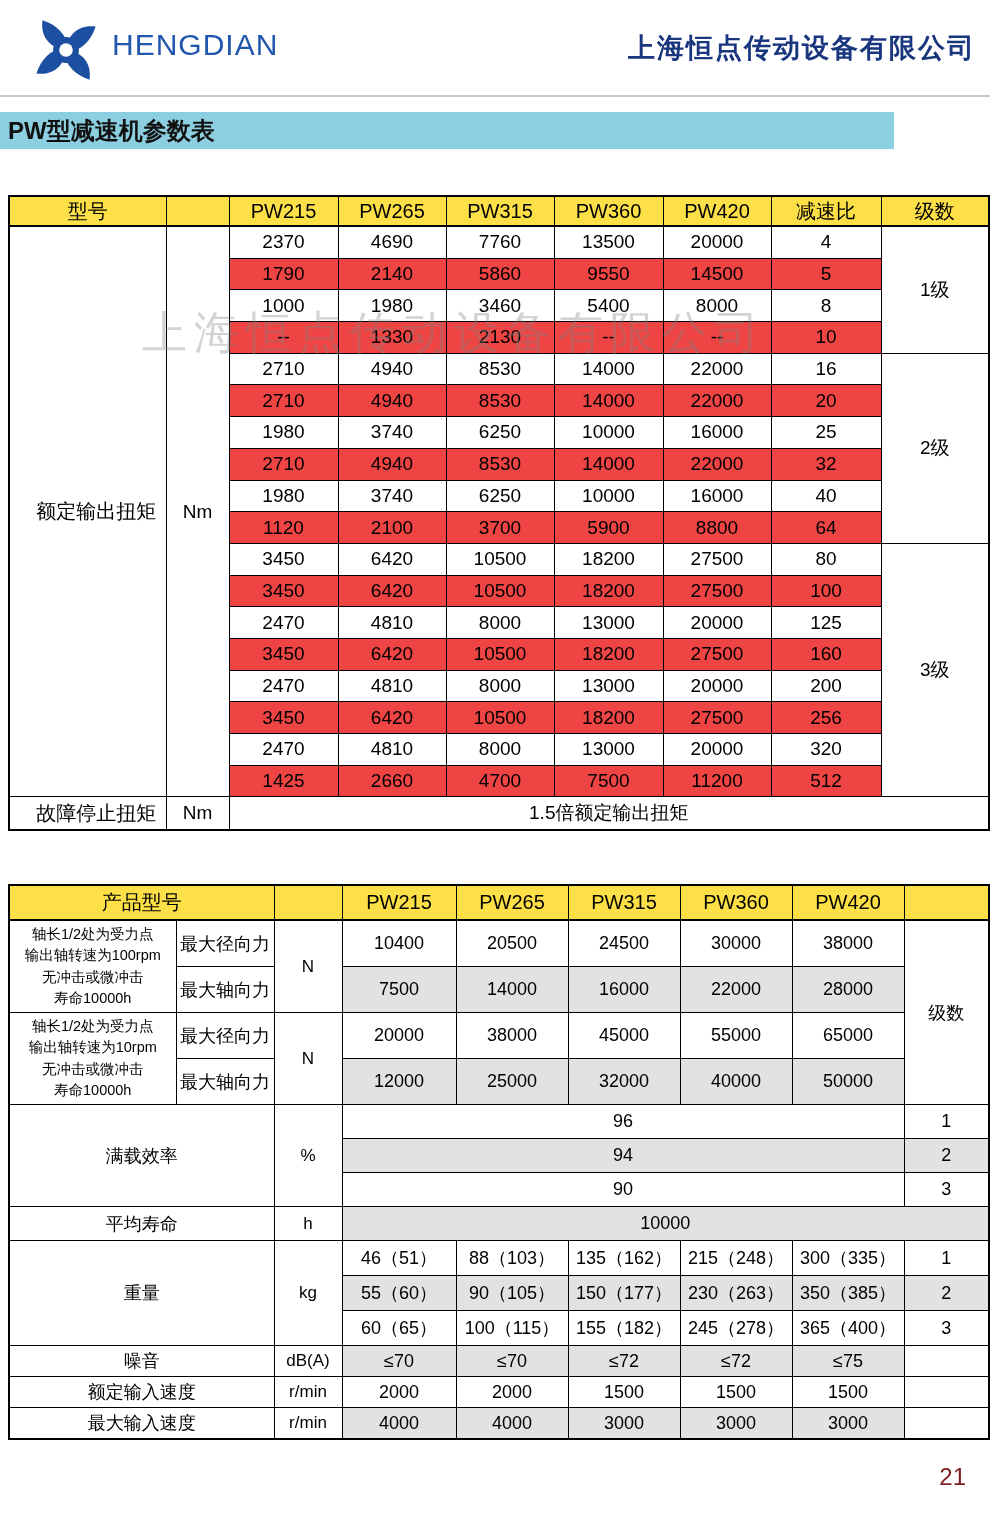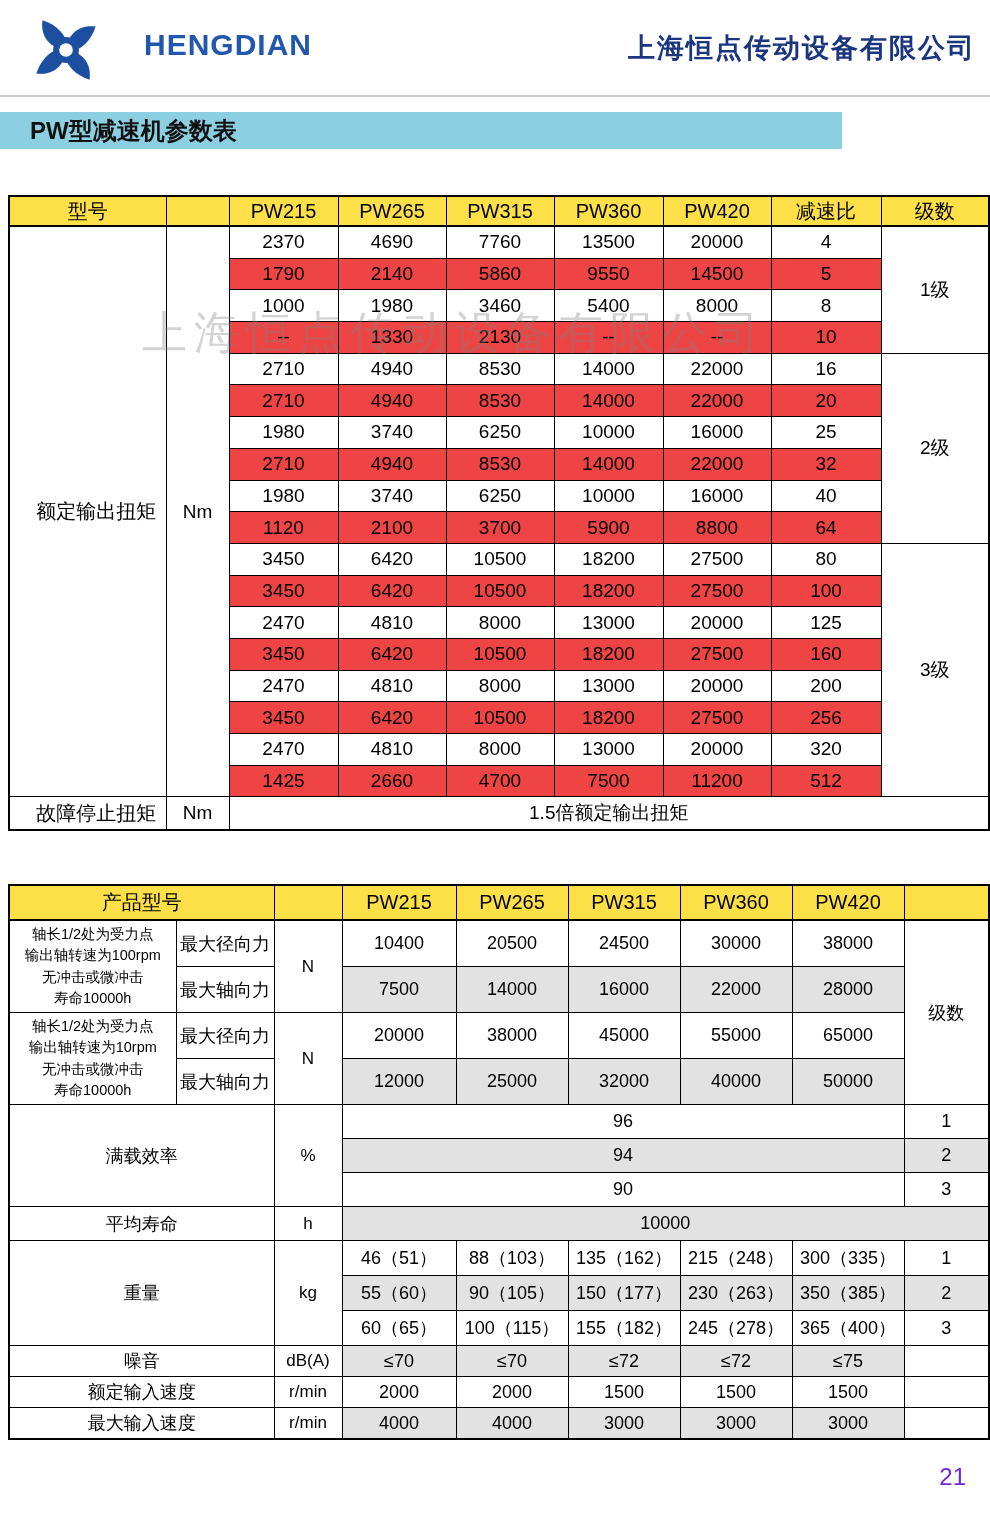--- a/index.html
+++ b/index.html
@@ -4,29 +4,29 @@
 <style>
   html,body{margin:0;padding:0;}
   body{
     width:990px;height:1513px;position:relative;background:#ffffff;
     font-family:"Liberation Sans","DejaVu Sans",sans-serif;color:#000;
     overflow:hidden;
   }
   
   .pg-header{position:absolute;top:0;left:0;width:990px;height:95px;}
   .logo{position:absolute;left:28px;top:12px;width:76px;height:76px;}
-  .brand{position:absolute;left:112px;top:28px;font-size:30px;font-weight:bold;
-         letter-spacing:1px;color:#2257ae;margin-left:32px;}
+  .brand{position:absolute;left:112px;top:28px;font-size:30px;font-weight:normal;
+         letter-spacing:1px;color:#2257ae;}
   .company{position:absolute;right:14px;top:30px;font-size:27px;font-weight:bold;
            letter-spacing:2px;color:#19367e;font-family:"Liberation Serif","DejaVu Serif",serif;}
   .hdr-divider{position:absolute;top:95px;left:0;width:990px;height:0;
                border-top:2px solid #c9c9c9;}
   
-  .title-bar{position:absolute;top:112px;left:0;width:820px;height:37px;
-             background:#8ccfe0;display:flex;align-items:center;padding-left:22px;}
+  .title-bar{position:absolute;top:112px;left:0;width:894px;height:37px;
+             background:#8ccfe0;display:flex;align-items:center;}
   .title-bar span{font-size:24px;font-weight:bold;color:#111;padding-left:8px;}
   
   table{border-collapse:collapse;table-layout:fixed;width:980px;
         border:2px solid #000;background:#fff;}
   th,td{border:1px solid #000;text-align:center;vertical-align:middle;
         padding:0;font-weight:normal;overflow:hidden;}
   th{background:#fde047;border-bottom:2px solid #000;font-size:20px;}
   
   .t1-wrap{position:absolute;top:195px;left:8px;}
   .t1 td{font-size:19px;height:30.7px;}
@@ -44,21 +44,21 @@
   .t2 .unit{font-size:17px;}
   .r-force td{height:45px;}
   .r-eff td{height:33px;}
   .r-life td{height:33px;}
   .r-wt td{height:34px;margin-left:36px;}
   .r-bot td{height:30px;}
   
   .watermark{position:absolute;top:303px;left:142px;width:700px;
              font-size:45px;letter-spacing:7px;color:rgba(130,130,130,0.35);
              z-index:6;pointer-events:none;white-space:nowrap;}
-  .page-num{position:absolute;top:1463px;right:24px;font-size:24px;color:#6d28d9;}
+  .page-num{position:absolute;top:1463px;right:24px;font-size:24px;color:#7f1d1d;}
 </style>
 </head>
 <body>
 
 <div class="pg-header">
   <svg class="logo" viewBox="0 0 100 100">
     <g fill="#1d4fa1">
       <path d="M50 50 C30 48 16 34 19 11 C38 17 50 30 53 46 Z"></path>
       <path d="M50 50 C30 48 16 34 19 11 C38 17 50 30 53 46 Z" transform="rotate(90 50 50)"></path>
       <path d="M50 50 C30 48 16 34 19 11 C38 17 50 30 53 46 Z" transform="rotate(180 50 50)"></path>

